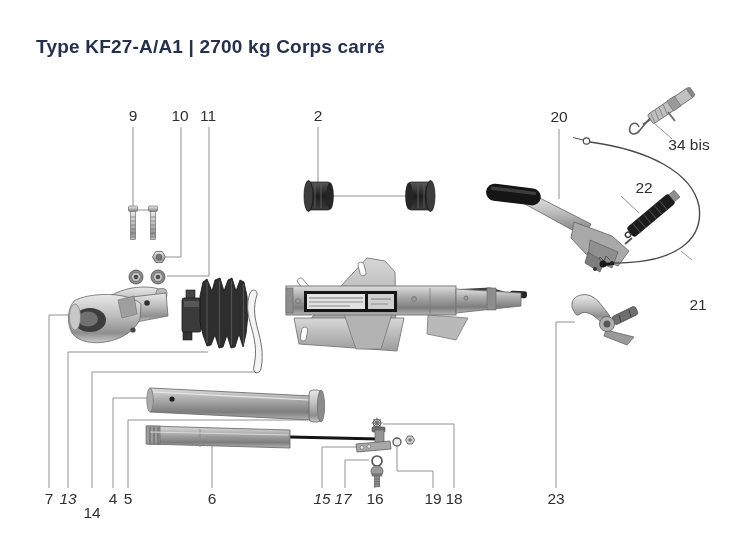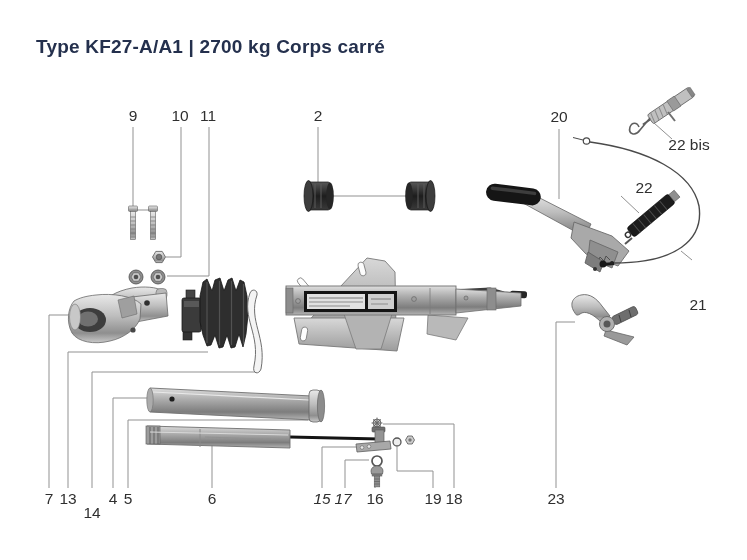--- a/index.html
+++ b/index.html
@@ -318,25 +318,25 @@
         <circle cx="607" cy="324" r="3.5" fill="#575757"></circle>
       </g>
     </svg>
 
     <div id="callouts">
         <div class="callout" style="left: 133px; top: 116px;">9</div>
         <div class="callout" style="left: 180px; top: 116px;">10</div>
         <div class="callout" style="left: 208px; top: 116px;">11</div>
         <div class="callout" style="left: 318px; top: 116px;">2</div>
         <div class="callout" style="left: 559px; top: 117px;">20</div>
-        <div class="callout" style="left: 689px; top: 145px;">22 bis</div>
+        <div class="callout" style="left: 689px; top: 145px;">34 bis</div>
         <div class="callout" style="left: 616px; top: 188px; margin-left: 28px;">22</div>
         <div class="callout" style="left: 698px; top: 266px; margin-top: 39px;">21</div>
         <div class="callout" style="left: 49px; top: 499px;">7</div>
-        <div class="callout" style="left: 68px; top: 499px;">13</div>
+        <div class="callout" style="left: 68px; top: 499px; font-style: italic;">13</div>
         <div class="callout" style="left: 92px; top: 499px; margin-top: 14px;">14</div>
         <div class="callout" style="left: 113px; top: 499px;">4</div>
         <div class="callout" style="left: 128px; top: 499px;">5</div>
         <div class="callout" style="left: 212px; top: 499px;">6</div>
         <div class="callout" style="left: 322px; top: 499px; font-style: italic;">15</div>
         <div class="callout" style="left: 343px; top: 499px; font-style: italic;">17</div>
         <div class="callout" style="left: 375px; top: 499px;">16</div>
         <div class="callout" style="left: 433px; top: 499px;">19</div>
         <div class="callout" style="left: 454px; top: 499px;">18</div>
         <div class="callout" style="left: 556px; top: 499px;">23</div>

